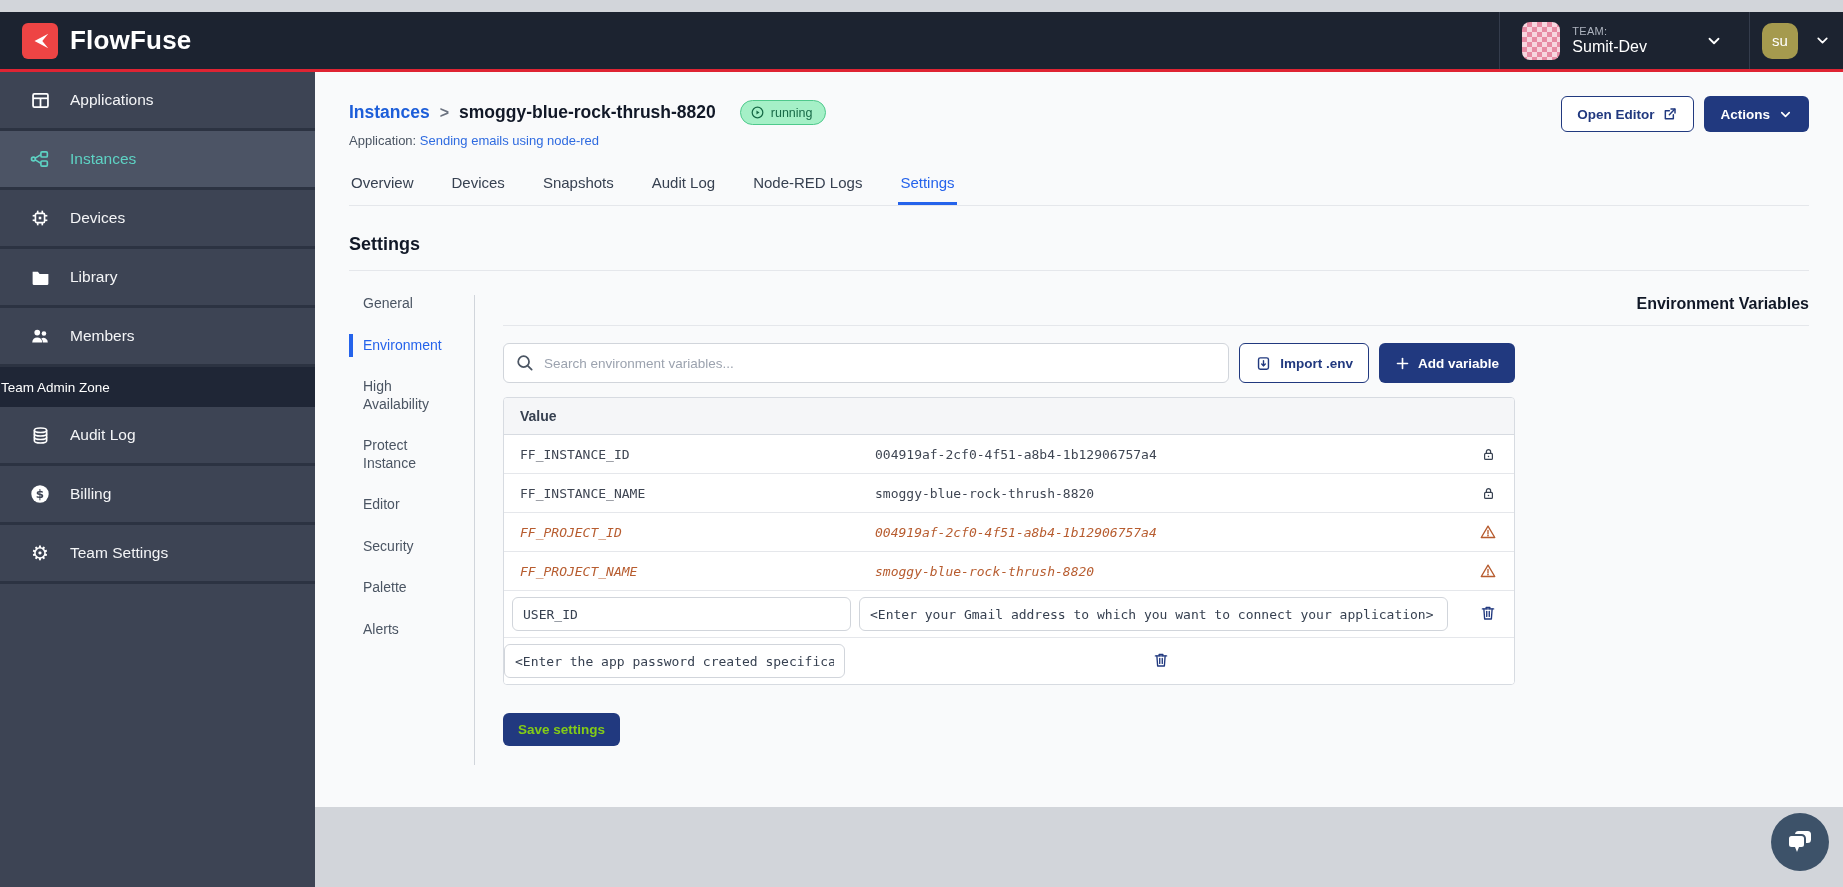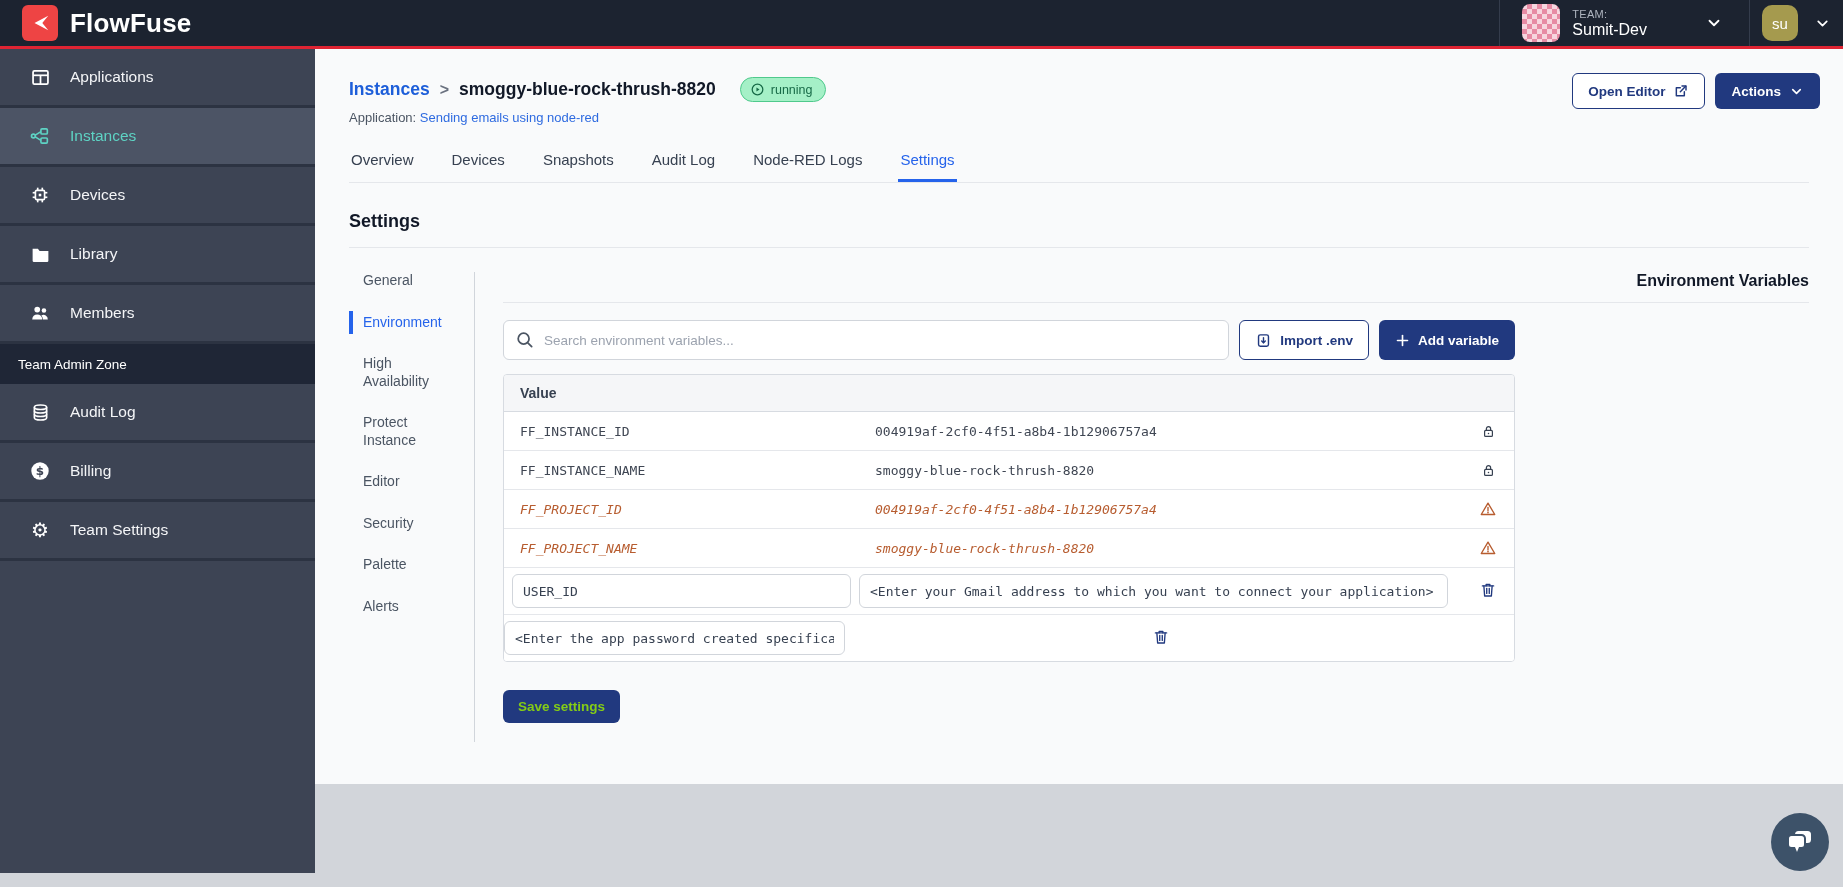--- a/index.html
+++ b/index.html
@@ -1,19 +1,19 @@
 <!DOCTYPE html>
 <html><head>
 <meta charset="utf-8">
 <style>
   * { margin:0; padding:0; box-sizing:border-box; }
   html,body { width:1843px; height:887px; overflow:hidden; font-family:"Liberation Sans", sans-serif; background:#d2d5da; }
 
   
-  .navbar { height:49px; background:#1c2330; border-bottom:3px solid #df2433; display:flex; align-items:center; justify-content:space-between; }
+  .navbar { height:60px; background:#1c2330; border-bottom:3px solid #df2433; display:flex; align-items:center; justify-content:space-between;margin-top:12px; }
   .brand { display:flex; align-items:center; gap:12px; padding-left:22px; }
   .brand-badge { width:36px; height:36px; background:#ee4444; border-radius:6px; display:flex; align-items:center; justify-content:center; }
   .brand-name { color:#ffffff; font-size:26px; font-weight:bold; letter-spacing:.2px; }
   .nav-right { display:flex; align-items:stretch; height:100%; }
   .team-box { display:flex; align-items:center; gap:12px; padding:0 26px 0 22px; border-left:1px solid #343c4c; cursor:pointer; }
   .team-avatar { width:38px; height:38px; border-radius:8px; background:#f3cdd8;
     background-image:conic-gradient(#e78ba4 0 25%, #f7d6df 0 50%, #e78ba4 0 75%, #f7d6df 0);
     background-size:10px 10px; }
   .team-label { color:#aeb4bf; font-size:11px; letter-spacing:.3px; }
   .team-name { color:#ffffff; font-size:16px; margin-top:1px; }
@@ -21,35 +21,35 @@
   .user-box { display:flex; align-items:center; gap:16px; padding:0 12px; border-left:1px solid #343c4c; cursor:pointer; }
   .user-avatar { width:36px; height:36px; border-radius:10px; background:#a59a4e; color:#fff; font-size:15px; display:flex; align-items:center; justify-content:center; }
 
   
   .shell { display:flex; height:824px; }
   .sidebar { width:315px; background:#3d4454; display:flex; flex-direction:column; flex-shrink:0; }
   .side-item { height:59px; display:flex; align-items:center; gap:18px; padding-left:28px; color:#f4f5f7; font-size:15.5px; border-bottom:3px solid #2c3342; cursor:pointer; }
   .side-item .s-icon { width:24px; display:flex; justify-content:center; color:#ffffff; }
   .side-item.active { background:#4c5465; color:#5ed3c4; }
   .side-item.active .s-icon { color:#5ed3c4; }
-  .admin-band { height:40px; background:#1f2636; color:#ffffff; font-size:13.5px; display:flex; align-items:center; padding-left:18px; }
+  .admin-band { height:40px; background:#1f2636; color:#ffffff; font-size:13.5px; display:flex; align-items:center; padding-left:1px; }
   .glyph { font-size:20px; line-height:1; }
 
   .main-body { flex:1; display:flex; flex-direction:column; min-width:0; }
   .content { background:#f9fafb; padding-bottom:42px; }
   .footer-gray { flex:1; background:#d2d5da; position:relative; }
 
   
   .page-header { padding:28px 34px 0 34px; position:relative; }
   .crumbs { display:flex; align-items:center; gap:10px; }
   .crumb-root { color:#1d5ed9; font-size:17.5px; font-weight:bold; cursor:pointer; }
   .crumb-sep { color:#6b7280; font-size:16px; font-weight:bold; }
   .crumb-name { color:#111827; font-size:17.5px; font-weight:bold; }
   .badge-running { margin-left:14px; display:inline-flex; align-items:center; gap:6px; background:#a5f0c7; border:1px solid #4fc98c; color:#176a47; font-size:12.5px; border-radius:999px; padding:4px 12px 4px 9px; }
-  .hdr-buttons { position:absolute; right:23px; top:24px; display:flex; gap:10px; }
+  .hdr-buttons { position:absolute; right:34px; top:24px; display:flex; gap:10px; }
   .btn { font-size:13.5px; font-weight:bold; border-radius:6px; display:inline-flex; align-items:center; gap:8px; cursor:pointer; padding:9px 15px; border:1px solid transparent; }
   .btn-outline { background:#ffffff; border-color:#21397f; color:#21397f; }
   .btn-navy { background:#21397f; color:#ffffff; }
   .app-line { margin-top:8px; font-size:13px; color:#4b5563; }
   .app-link { color:#2f6be0; cursor:pointer; }
   .tabs { margin-top:22px; display:flex; gap:34px; border-bottom:1px solid #e5e7eb; }
   .tab { font-size:15px; color:#374151; padding:4px 2px 11px 2px; cursor:pointer; border-bottom:3px solid transparent; }
   .tab.active { color:#2563eb; border-bottom-color:#2563eb; }
 
   

